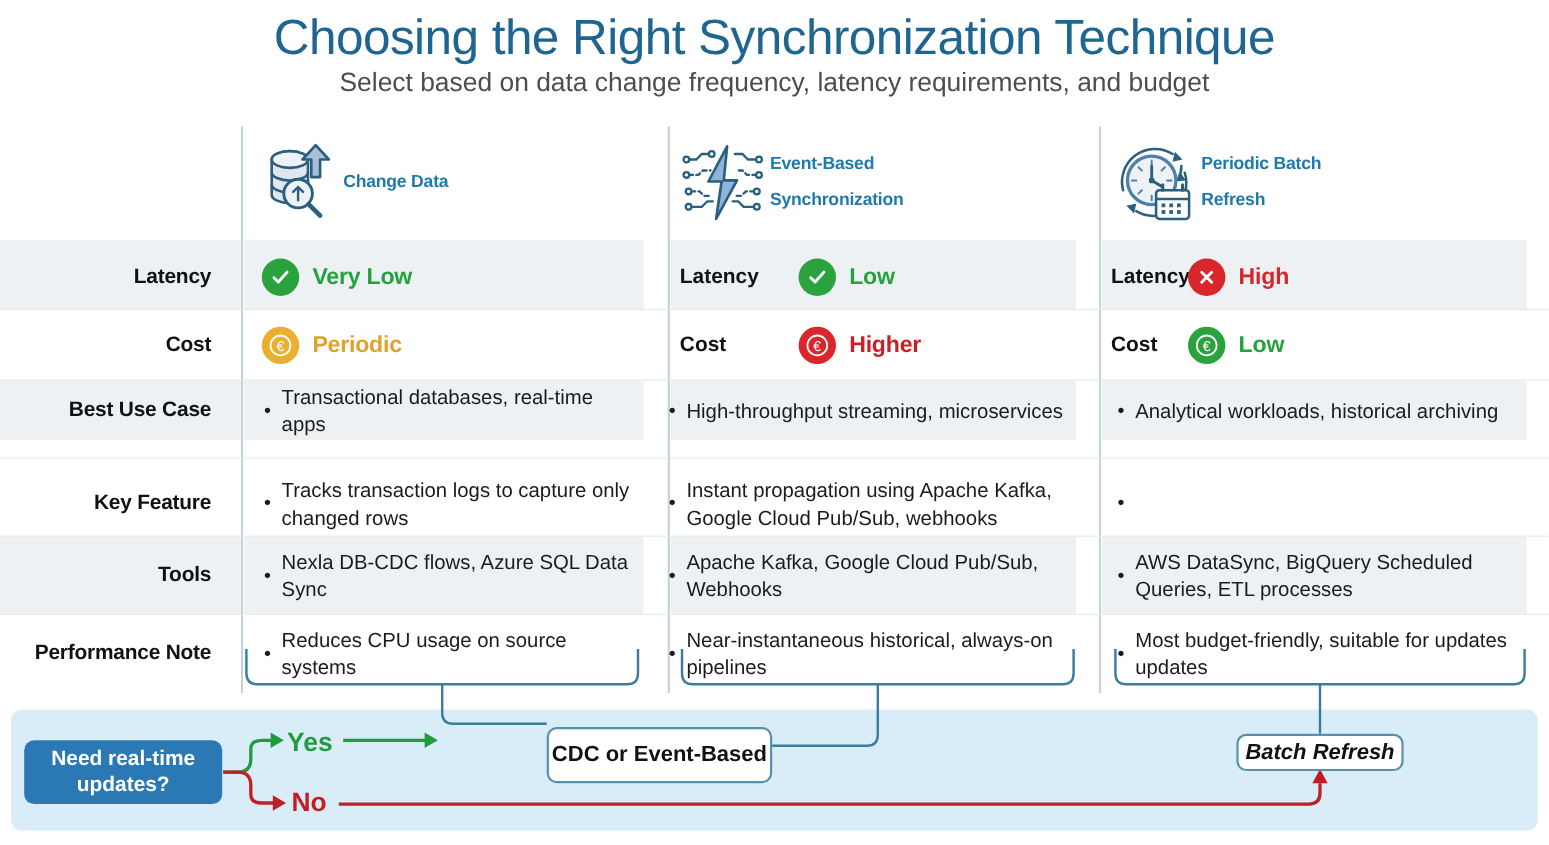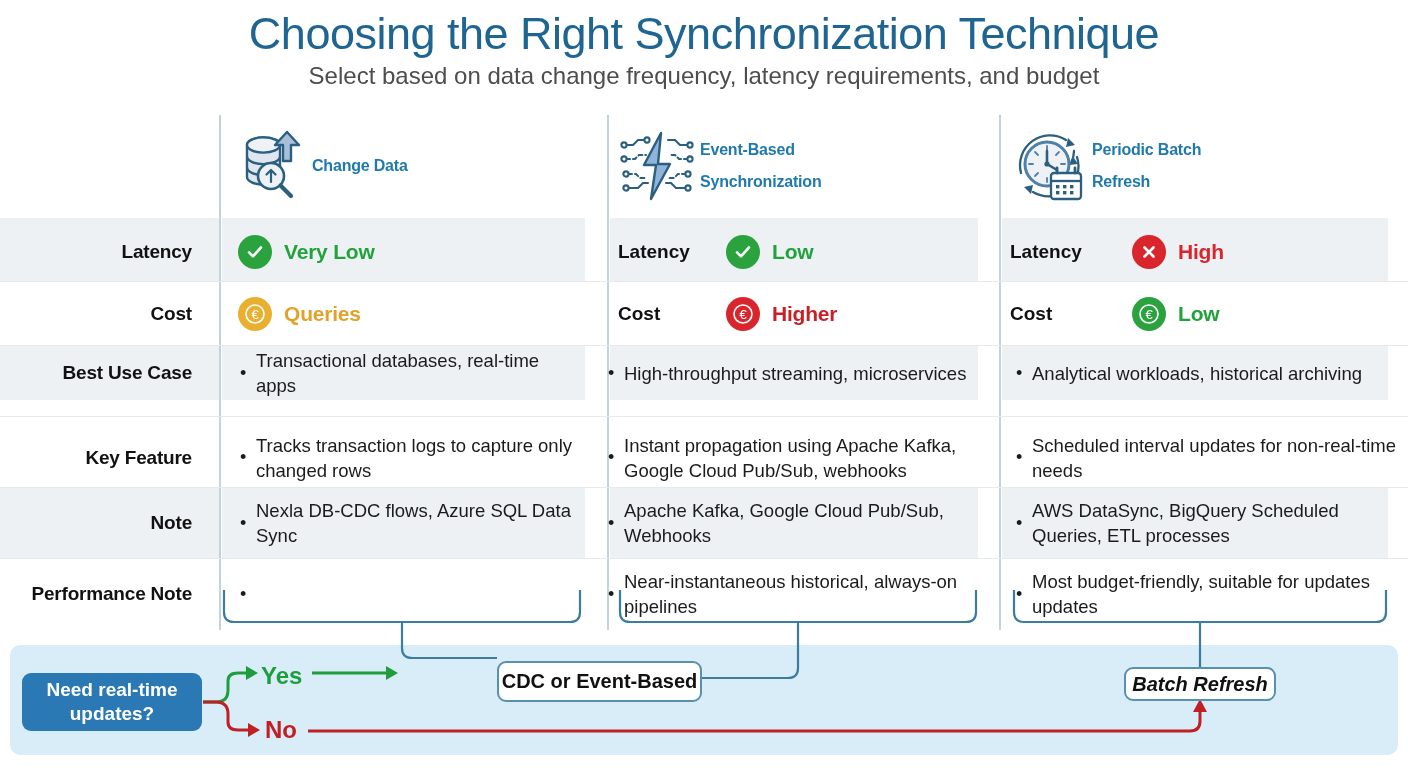--- a/index.html
+++ b/index.html
@@ -61,21 +61,21 @@
   .rlabel {
     position: absolute; left: 0; width: 200px; height: 100%;
     display:flex; align-items:center; justify-content:flex-end;
     font-size: 19px; font-weight: bold; color: #111111;
     padding-right: 8px; letter-spacing: -0.2px;
   }
 
   .val { position:absolute; display:flex; align-items:center; height:100%; gap:12px; }
   .val.c1 { left: 238px; }
   .val.c2 { left: 726px; }
-  .val.c3 { left: 1132px; }
+  .val.c3 { left: 1080px; }
   .valtext { font-size: 21px; font-weight: bold; letter-spacing:-0.2px; }
 
   .sublabel {
     position:absolute; display:flex; align-items:center; height:100%;
     font-size: 19px; font-weight: bold; color:#111;
   }
   .sublabel.c2 { left: 610px; }
   .sublabel.c3 { left: 1002px; }
 
   .bullet {
@@ -104,21 +104,21 @@
     color:#ffffff; font-size:19px; font-weight:bold; line-height:24px; text-align:center;
   }
   .yeslabel { position:absolute; left:261px; top:662px; font-size:24px; font-weight:bold; color:#1f9d3d; }
   .nolabel  { position:absolute; left:265px; top:716px; font-size:24px; font-weight:bold; color:#c02024; }
 
   .pill {
     position:absolute; background:#ffffff; border:2px solid #5891ae; border-radius:9px;
     display:flex; align-items:center; justify-content:center;
     font-size:20px; font-weight:bold; color:#111; white-space:nowrap;
   }
-  .pill.cdc { left:497px; top:661px; width:205px; height:41px; }
+  .pill.cdc { left:497px; top:661px; width:205px; height:51px; }
   .pill.batch { left:1124px; top:667px; width:152px; height:34px;font-style:italic; }
 
   svg.overlay { position:absolute; left:0; top:0; width:1408px; height:768px; pointer-events:none; }
 </style>
 </head>
 <body>
 
 <div id="root">
 
   <div class="title">Choosing the Right Synchronization Technique</div>
@@ -259,21 +259,21 @@
         <div class="cellbg c2 plain"></div>
         <div class="cellbg c3 plain"></div>
       <div class="rlabel">Cost</div>
       <div class="val c1">
         <span class="badge" style="background:#e8b02e">
           <svg width="26" height="26" viewBox="0 0 26 26">
               <circle cx="13" cy="13" r="9" fill="none" stroke="#fff" stroke-width="1.6"></circle>
               <text x="13" y="18" font-size="13" font-family="'Liberation Sans',sans-serif" fill="#fff" text-anchor="middle">€</text>
             </svg>
         </span>
-        <span class="valtext" style="color:#e0a22b">Queries</span>
+        <span class="valtext" style="color:#e0a22b">Periodic</span>
       </div>
       <div class="sublabel c2" style="padding-left:8px">Cost</div>
       <div class="val c2">
         <span class="badge" style="background:#d8262c">
           <svg width="26" height="26" viewBox="0 0 26 26">
               <circle cx="13" cy="13" r="9" fill="none" stroke="#fff" stroke-width="1.6"></circle>
               <text x="13" y="18" font-size="13" font-family="'Liberation Sans',sans-serif" fill="#fff" text-anchor="middle">€</text>
             </svg>
         </span>
         <span class="valtext" style="color:#c92027">Higher</span>
@@ -321,31 +321,30 @@
       <div class="bullet c1">
           <span class="dot">•</span>
           <span class="btxt">Tracks transaction logs to capture only changed rows</span>
         </div>
       <div class="bullet c2">
           <span class="dot">•</span>
           <span class="btxt">Instant propagation using Apache Kafka, Google Cloud Pub/Sub, webhooks</span>
         </div>
       <div class="bullet c3">
           <span class="dot">•</span>
-          <span class="btxt">Scheduled interval updates for non-real-time needs</span>
         </div>
     </div>
     <div class="rowline" style="top:377px"></div>
 
     <div class="row" style="top:378px;height:70px">
       <div class="stripe-a"></div>
       <div class="cellbg c1 shade"></div>
         <div class="cellbg c2 shade"></div>
         <div class="cellbg c3 shade"></div>
-      <div class="rlabel">Note</div>
+      <div class="rlabel">Tools</div>
       <div class="bullet c1">
           <span class="dot">•</span>
           <span class="btxt">Nexla DB-CDC flows, Azure SQL Data Sync</span>
         </div>
       <div class="bullet c2">
           <span class="dot">•</span>
           <span class="btxt">Apache Kafka, Google Cloud Pub/Sub, Webhooks</span>
         </div>
       <div class="bullet c3">
           <span class="dot">•</span>
@@ -355,20 +354,21 @@
     <div class="rowline" style="top:448px"></div>
 
     <div class="row" style="top:449px;height:70px">
       <div class="stripe-b"></div>
       <div class="cellbg c1 plain"></div>
         <div class="cellbg c2 plain"></div>
         <div class="cellbg c3 plain"></div>
       <div class="rlabel">Performance Note</div>
       <div class="bullet c1">
           <span class="dot">•</span>
+          <span class="btxt">Reduces CPU usage on source systems</span>
         </div>
       <div class="bullet c2">
           <span class="dot">•</span>
           <span class="btxt">Near-instantaneous historical, always-on pipelines</span>
         </div>
       <div class="bullet c3">
           <span class="dot">•</span>
           <span class="btxt">Most budget-friendly, suitable for updates updates</span>
         </div>
     </div>

